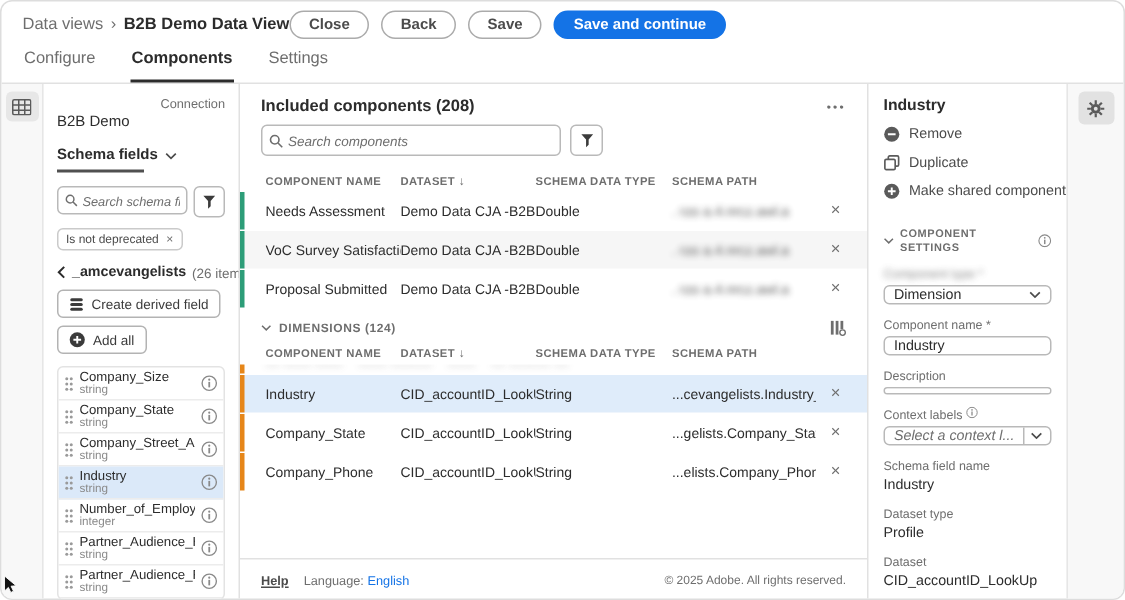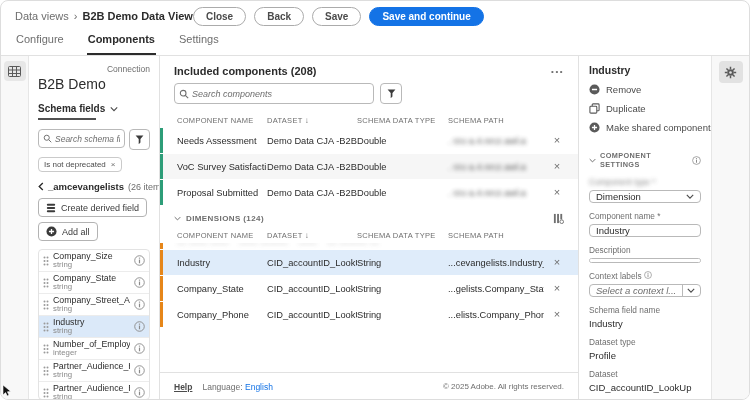--- a/index.html
+++ b/index.html
@@ -23,21 +23,21 @@
   
   .main { display:flex; height:344px; }
   .left-rail { width:28px; background:#f8f8f8; border-right:1px solid #e6e6e6; padding-top:5px; display:flex; justify-content:center; align-items:flex-start; }
   .rail-btn { width:22px; height:20px; background:#e7e7e7; border-radius:4px; display:flex; align-items:center; justify-content:center; }
   .right-rail { width:38px; background:#f8f8f8; border-left:1px solid #e6e6e6; padding-top:5px; display:flex; justify-content:center; align-items:flex-start; }
   .right-rail .rail-btn { width:24px; height:22px; background:#e2e2e2; }
 
   
   .left-sidebar { width:131px; border-right:1px solid #e1e1e1; padding:8px 9px 0; display:flex; flex-direction:column; overflow:hidden; }
   .lbl { font-size:8.5px; color:#6e6e6e;text-align:right; }
-  .conn-name { font-size:14px; margin:2px 0 11px; }
+  .conn-name { font-size:10px; margin:2px 0 11px; }
   .schema-hdr { font-size:10px; font-weight:bold; display:flex; align-items:center; gap:5px; }
   .schema-underline { width:58px; height:2px; background:#505050; margin:4px 0 9px; }
   .search-row { display:flex; gap:4px; margin-bottom:7px; }
   .search-box { flex:1; display:flex; align-items:center; gap:3px; border:1px solid #b9b9b9; border-radius:4px; height:19px; padding:0 4px; background:#fff; min-width:0; }
   .search-box input { border:none; outline:none; width:100%; font-size:8.5px; color:#505050; font-family:inherit; background:transparent; }
   .search-box input::placeholder { color:#6e6e6e; font-style:italic; }
   .icon-btn { width:21px; height:21px; flex:0 0 21px; border:1px solid #b9b9b9; border-radius:4px; display:flex; align-items:center; justify-content:center; background:#fff; }
   .chip { display:inline-flex; align-items:center; gap:5px; font-size:8px; color:#4b4b4b; border:1px solid #cacaca; border-radius:4px; padding:2px 5px; width:fit-content; margin-bottom:9px; }
   .chip .x { color:#6e6e6e; font-size:8px; }
   .group-row { display:flex; align-items:center; gap:4px; font-size:9.5px; margin:0 0 6px; }
@@ -57,21 +57,21 @@
   .center-title { font-size:11px; font-weight:bold; }
   .more { color:#6e6e6e; font-size:8px; letter-spacing:1.5px; }
   .center-search { display:flex; gap:6px; padding:2px 14px 8px; }
   .center-search .search-box { flex:0 0 200px; height:21px; }
   .center-search .search-box input { font-size:9px; }
   .center-search .icon-btn { width:22px; height:21px; flex-basis:22px; }
   .sec-hdr { display:flex; align-items:center; gap:5px; padding:5px 14px 3px; }
   .sec-label { font-size:8px; font-weight:bold; color:#6e6e6e; letter-spacing:.4px; }
   .sec-hdr .right-icon { margin-left:auto; }
   .thead { display:flex; align-items:center; padding:0 8px 0 17px; height:16px; }
-  .th { font-size:7.5px; font-weight:normal; color:#6e6e6e; letter-spacing:.3px; white-space:nowrap; overflow:hidden; }
+  .th { font-size:7.5px; font-weight:bold; color:#6e6e6e; letter-spacing:.3px; white-space:nowrap; overflow:hidden; }
   .c1 { width:90px; } .c2 { width:90px; } .c3 { width:91px; } .c4 { flex:1; min-width:0; } .c5 { width:26px; text-align:center; flex:0 0 26px; }
   .sort { font-size:8px; color:#6e6e6e; }
   .row { display:flex; align-items:center; height:25px; border-left:3px solid #2d9d78; padding:0 8px 0 14px; margin-bottom:1px; background:#fff; font-size:9.3px; }
   .row.alt { background:#f6f6f6; }
   .row.dim { border-left-color:#e68619; }
   .row.selected { background:#dfecfa; }
   .cell { white-space:nowrap; overflow:hidden; }
   .close-x { color:#6e6e6e; font-size:11px; line-height:1; cursor:pointer; }
   .redacted { filter:blur(2px); opacity:.8; }
   .partial-row { height:6px; border-left:3px solid #e68619; background:#fff; margin-bottom:1px; overflow:hidden; display:flex; padding:0 8px 0 14px; font-size:9.3px; color:#9a9a9a; }

